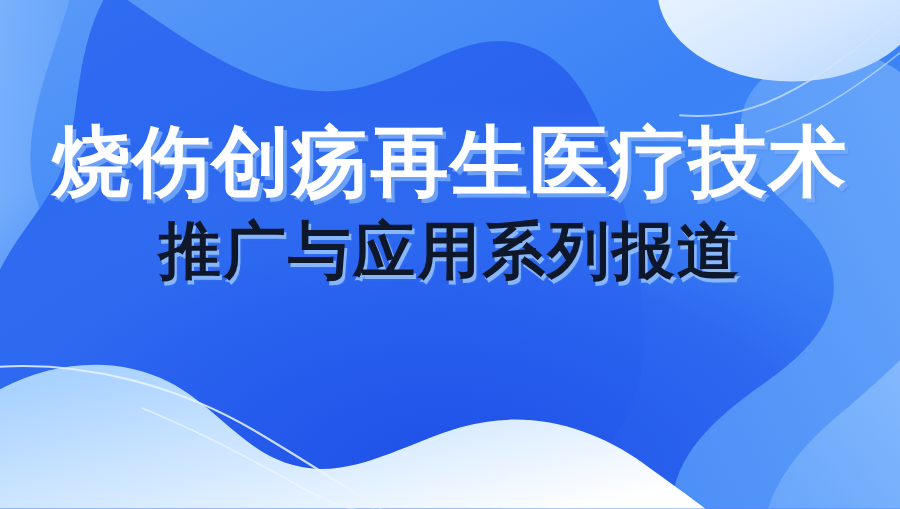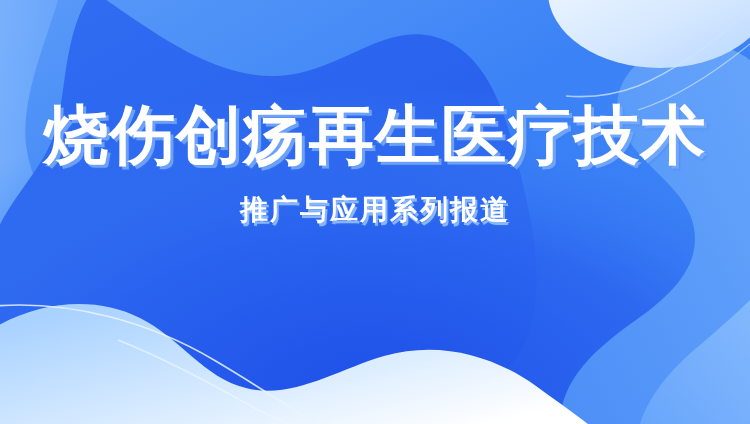--- a/index.html
+++ b/index.html
@@ -49,24 +49,24 @@
     letter-spacing: 1px;
     white-space: nowrap;
     text-shadow:
       3px 3px 0 rgba(120, 170, 250, 0.85),
       4px 4px 2px rgba(60, 120, 230, 0.35);
     transform: scaleX(1.02);
   }
 
   .title-sub {
     margin-top: 22px;
-    font-size: 28px;
+    font-size: 52px;
     line-height: 42px;
     font-weight: 700;
-    color: #ffffff;
+    color: #0f172a;
     letter-spacing: 2px;
     white-space: nowrap;
     text-shadow:
       2px 3px 0 rgba(150, 195, 255, 0.85),
       3px 4px 2px rgba(70, 130, 235, 0.3);
     text-align: center;
   }
 
   .title-date {
     margin-top: 24px;

